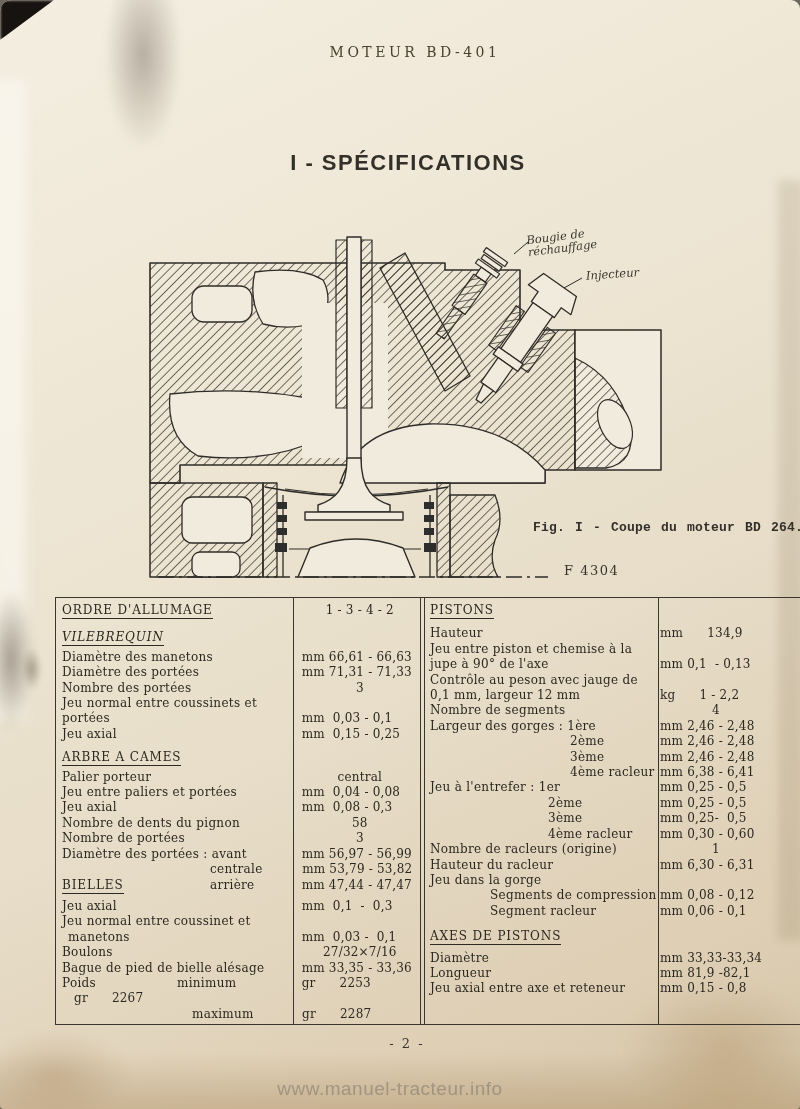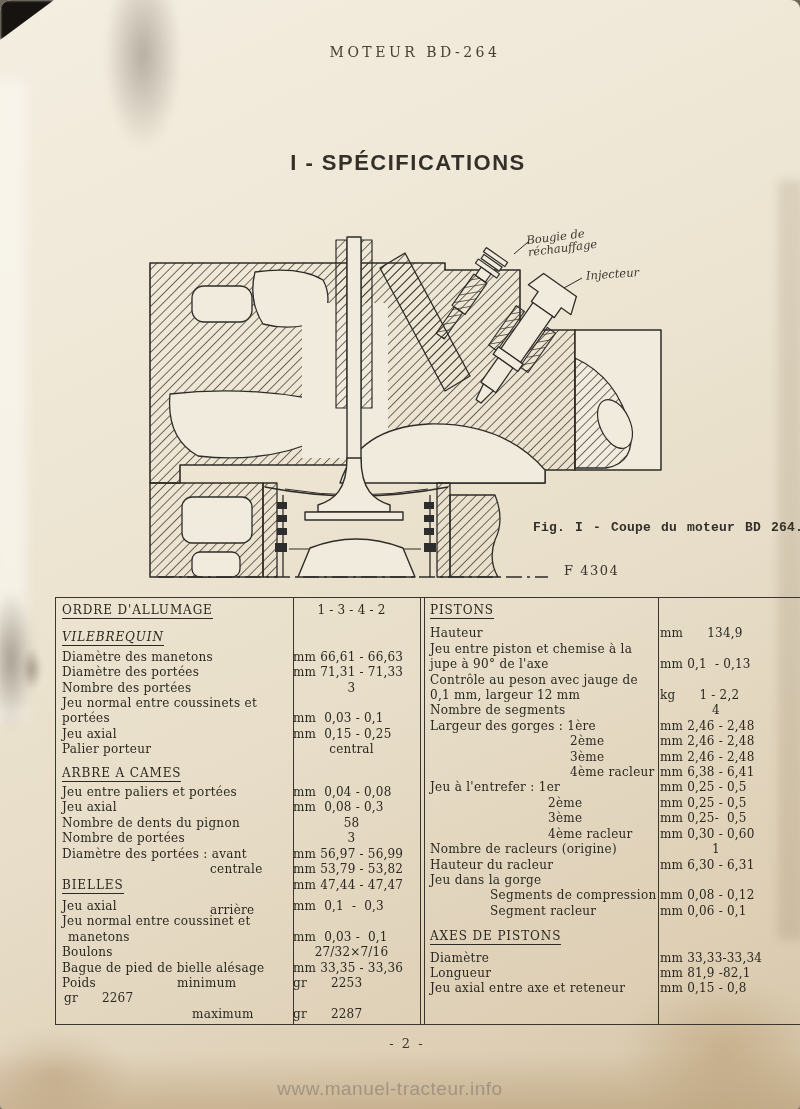--- a/index.html
+++ b/index.html
@@ -41,26 +41,26 @@
   .fig-ref { position:absolute; left:552px; top:563px; font-size:13px; letter-spacing:1.5px; color:#3a362e;margin-left:12px; }
 
   .tbl { position:absolute; left:55px; top:597px; width:787px; height:428px;
          border:1.6px solid #3a362f; font-size:12px; color:#2b2820; }
   .vl { position:absolute; top:0; bottom:0; width:1.4px; background:#3a362f; }
   .vl1 { left:237px; } .vl2a { left:364px; } .vl2b { left:368px; } .vl3 { left:602px; }
   .colL { position:absolute; left:6px; top:5px; width:356px; }
   .colR { position:absolute; left:374px; top:5px; width:346px; }
   .trow { display:flex; line-height:15.4px; }
   .lab { position:relative; width:229px; letter-spacing:.3px; white-space:pre; }
-  .val { width:117px; margin-left:2px; white-space:pre; letter-spacing:.2px; }
+  .val { width:117px; margin-left:12px; white-space:pre; letter-spacing:.2px; }
   .colR .lab { width:222px; } .colR .val { width:112px; margin-left:8px; }
   .val.c { text-align:center; }
   .hh { border-bottom:1.3px solid #2d2a24; padding-bottom:1px; letter-spacing:.9px; }
   .lab2 { position:absolute; top:0; }
-  .lx115 { left:115px; } .lx148 { left:148px;margin-top:25px; }
+  .lx115 { left:115px; } .lx148 { left:148px; }
   .pl6{padding-left:6px;} .pl60{padding-left:60px;} .pl118{padding-left:118px;}
   .pl130{padding-left:130px;} .pl140{padding-left:140px;} .pl148{padding-left:148px;}
   .g6{margin-top:6px;} .g8{margin-top:8px;} .g10{margin-top:10px;} .g12{margin-top:12px;font-style:italic;}
   .hmb4{margin-bottom:4px;} .hmb6{margin-bottom:6px;} .hmb8{margin-bottom:8px;}
 
   .page-number { position:absolute; top:1036px; left:0; width:100%; text-align:center; padding-left:14px;
                  font-size:13px; letter-spacing:2px; color:#3a362e; }
   .watermark { position:absolute; top:1078px; left:0; width:100%; text-align:center; padding-right:20px;
                font-family:"Liberation Sans", sans-serif; font-size:19px; letter-spacing:.5px;
                color:rgba(130,123,112,.6); }
@@ -73,21 +73,21 @@
   <div class="stain st-smudge"></div>
   <div class="stain st-leftwhite"></div>
   <div class="stain st-leftdark"></div>
   <div class="stain st-leftdot"></div>
   <div class="stain st-bottom"></div>
   <div class="stain st-br"></div>
   <div class="stain st-bl"></div>
   <div class="stain st-right"></div>
   <div class="stain st-corner"></div>
 
-  <div class="doc-header">MOTEUR BD-264</div>
+  <div class="doc-header">MOTEUR BD-401</div>
   <div class="doc-title">I - SPÉCIFICATIONS</div>
 
   <svg class="fig-svg" width="548" height="360" viewBox="0 0 548 360">
     <defs>
       <pattern id="h1" width="6.5" height="6.5" patternUnits="userSpaceOnUse" patternTransform="rotate(45)">
         <line x1="0" y1="0" x2="0" y2="6.5" stroke="#33302a" stroke-width="1.4"></line>
       </pattern>
     </defs>
     <g stroke="#2e2c28" stroke-linejoin="round" fill="none">
 
@@ -206,26 +206,26 @@
           <span class="lab">Jeu normal entre coussinets et</span>
         </div>
       <div class="trow">
           <span class="lab">portées</span>
           <span class="val">mm  0,03 - 0,1</span>
         </div>
       <div class="trow">
           <span class="lab">Jeu axial</span>
           <span class="val">mm  0,15 - 0,25</span>
         </div>
+      <div class="trow g8 hmb4">
+          <span class="lab"><span class="hh">ARBRE A CAMES</span></span>
+        </div>
       <div class="trow">
           <span class="lab">Palier porteur</span>
           <span class="val c">central</span>
-        </div>
-      <div class="trow g8 hmb4">
-          <span class="lab"><span class="hh">ARBRE A CAMES</span></span>
         </div>
       <div class="trow">
           <span class="lab">Jeu entre paliers et portées</span>
           <span class="val">mm  0,04 - 0,08</span>
         </div>
       <div class="trow">
           <span class="lab">Jeu axial</span>
           <span class="val">mm  0,08 - 0,3</span>
         </div>
       <div class="trow">

